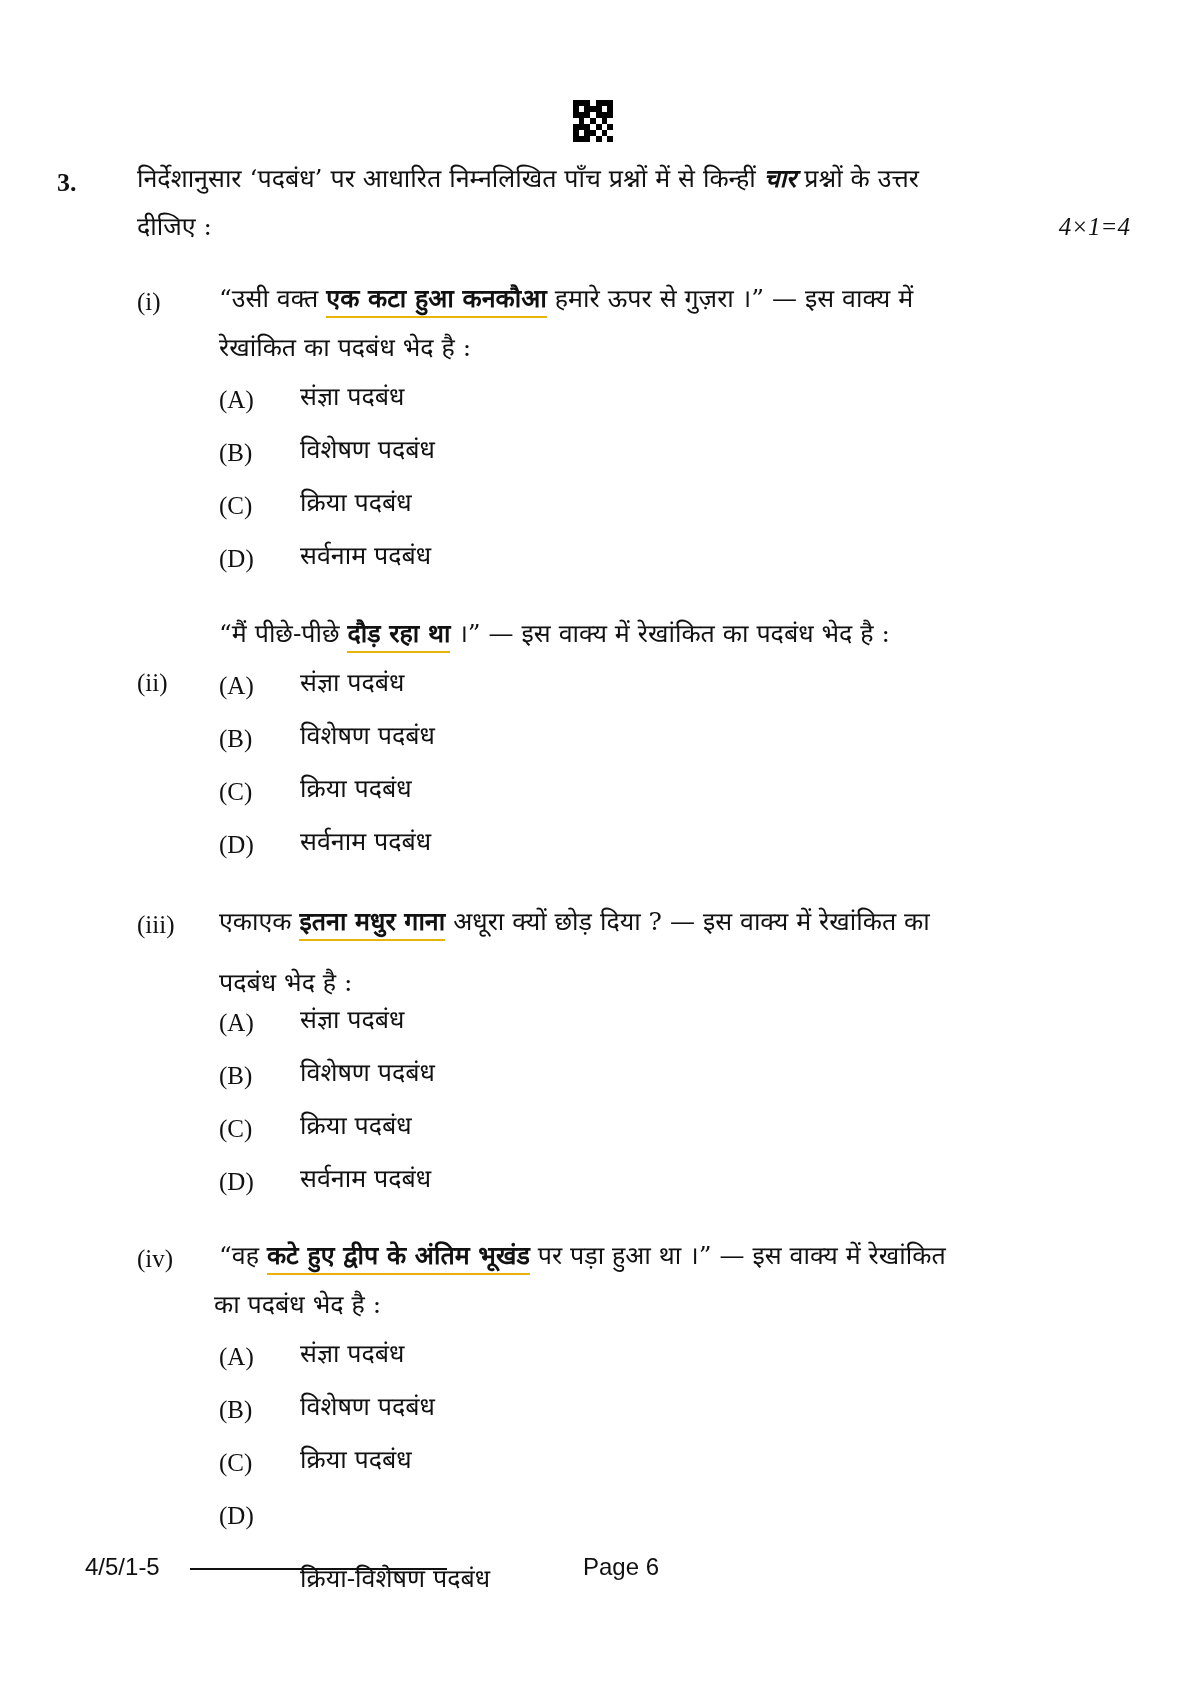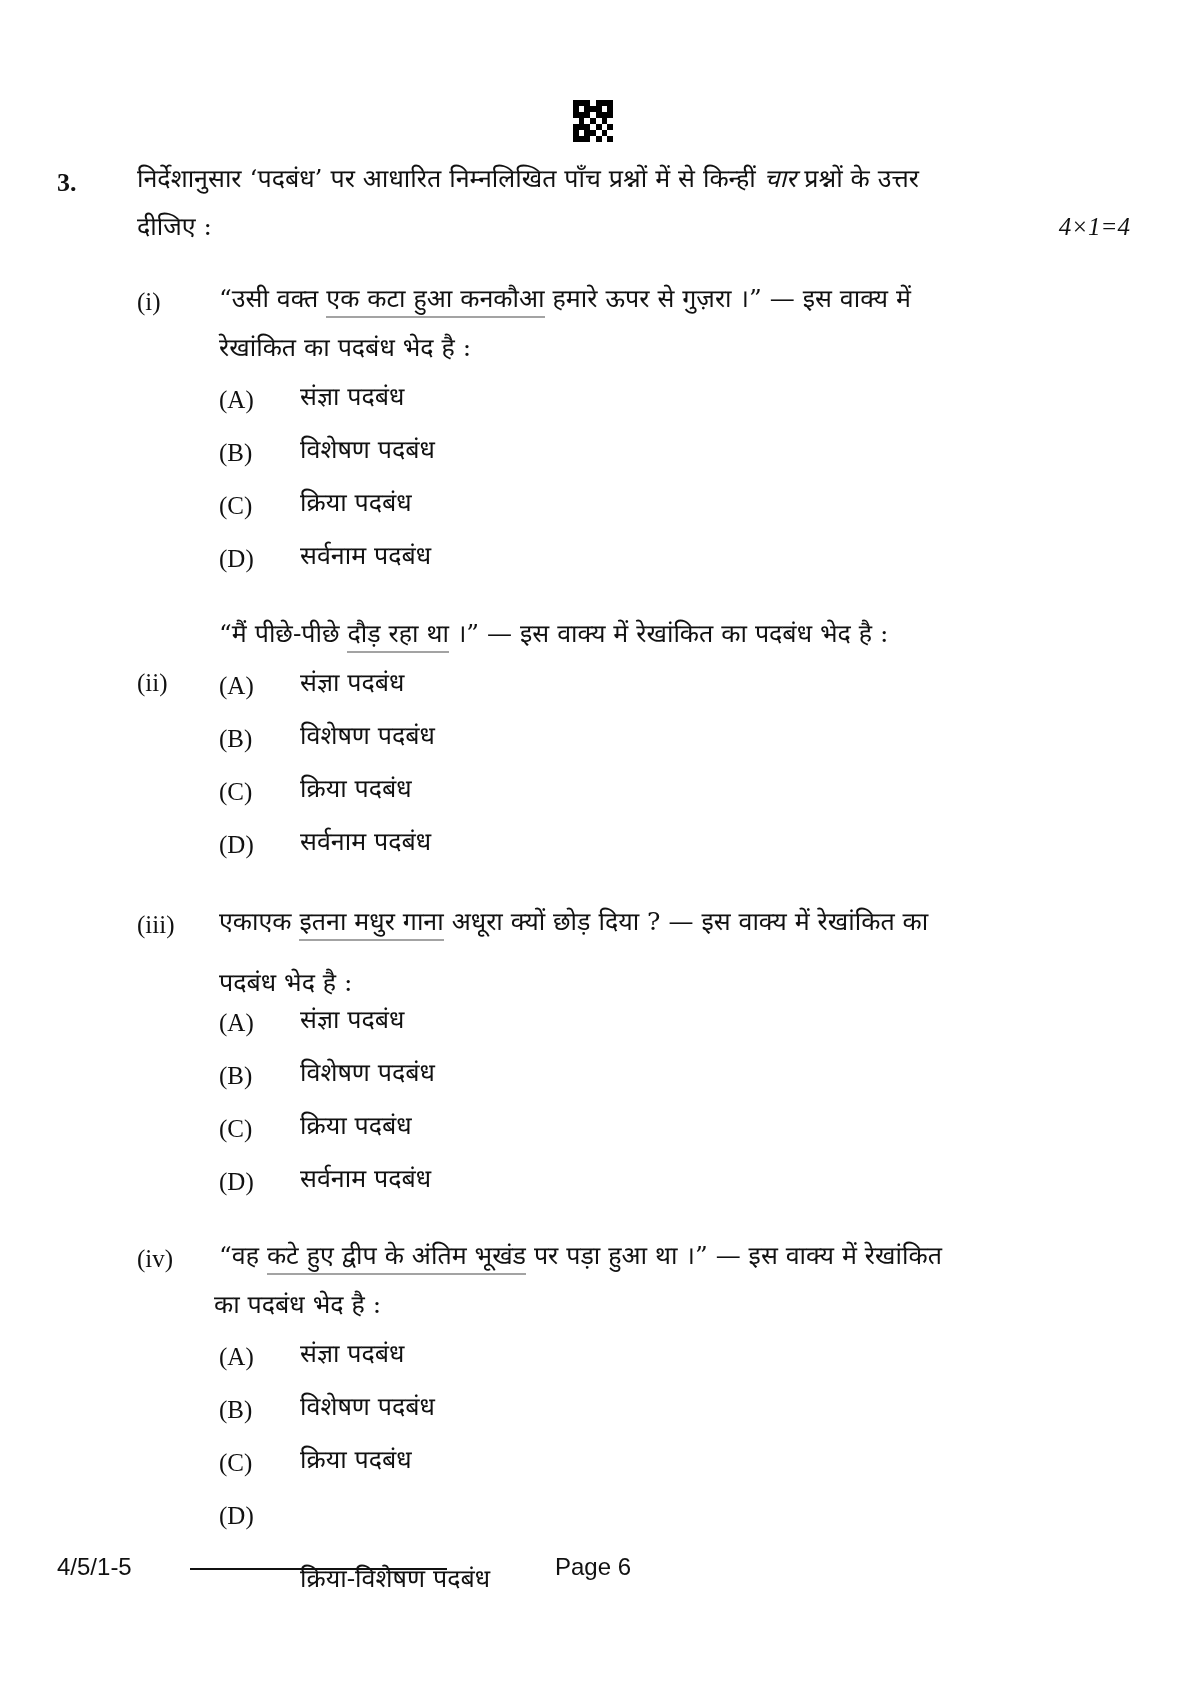--- a/index.html
+++ b/index.html
@@ -8,23 +8,23 @@
   .qr { position: absolute; left: 573px; top: 100px; width: 40px; height: 42px;
         display: grid; grid-template-columns: repeat(7, 1fr); grid-template-rows: repeat(7, 1fr); gap: 0; }
   .qr span { background: #000; }
   .qr span.w { background: #fff; }
   .abs { position: absolute; }
   .qnum { font-family: "Liberation Serif", serif; font-weight: bold; font-size: 26px; }
   .hi { font-size: 25px; line-height: 1.2; white-space: nowrap; }
   .roman { font-family: "Liberation Serif", serif; font-size: 25px; }
   .optl { font-family: "Liberation Serif", serif; font-size: 25px; }
   .marks { font-family: "Liberation Serif", serif; font-style: italic; font-size: 25px; }
-  .bold-it { font-weight: normal; font-style: italic; }
-  u.ul { text-decoration: none; border-bottom: 2px solid #a3a3a3; padding-bottom: 3px; }
-  .footer { font-family: "Liberation Sans", sans-serif; font-size: 24px; }
+  .bold-it { font-weight: bold; font-style: italic; }
+  u.ul { text-decoration: none; border-bottom: 2px solid #eab308; padding-bottom: 3px; font-weight: bold; }
+  .footer { font-family: "Liberation Sans", sans-serif; font-size: 24px; margin-left: 28px; }
   .rule { position: absolute; height: 2px; background: #111; }
 </style>
 </head>
 <body>
 
 <div class="qr">
   <span></span>
     <span></span>
     <span></span>
     <span class="w"></span>

